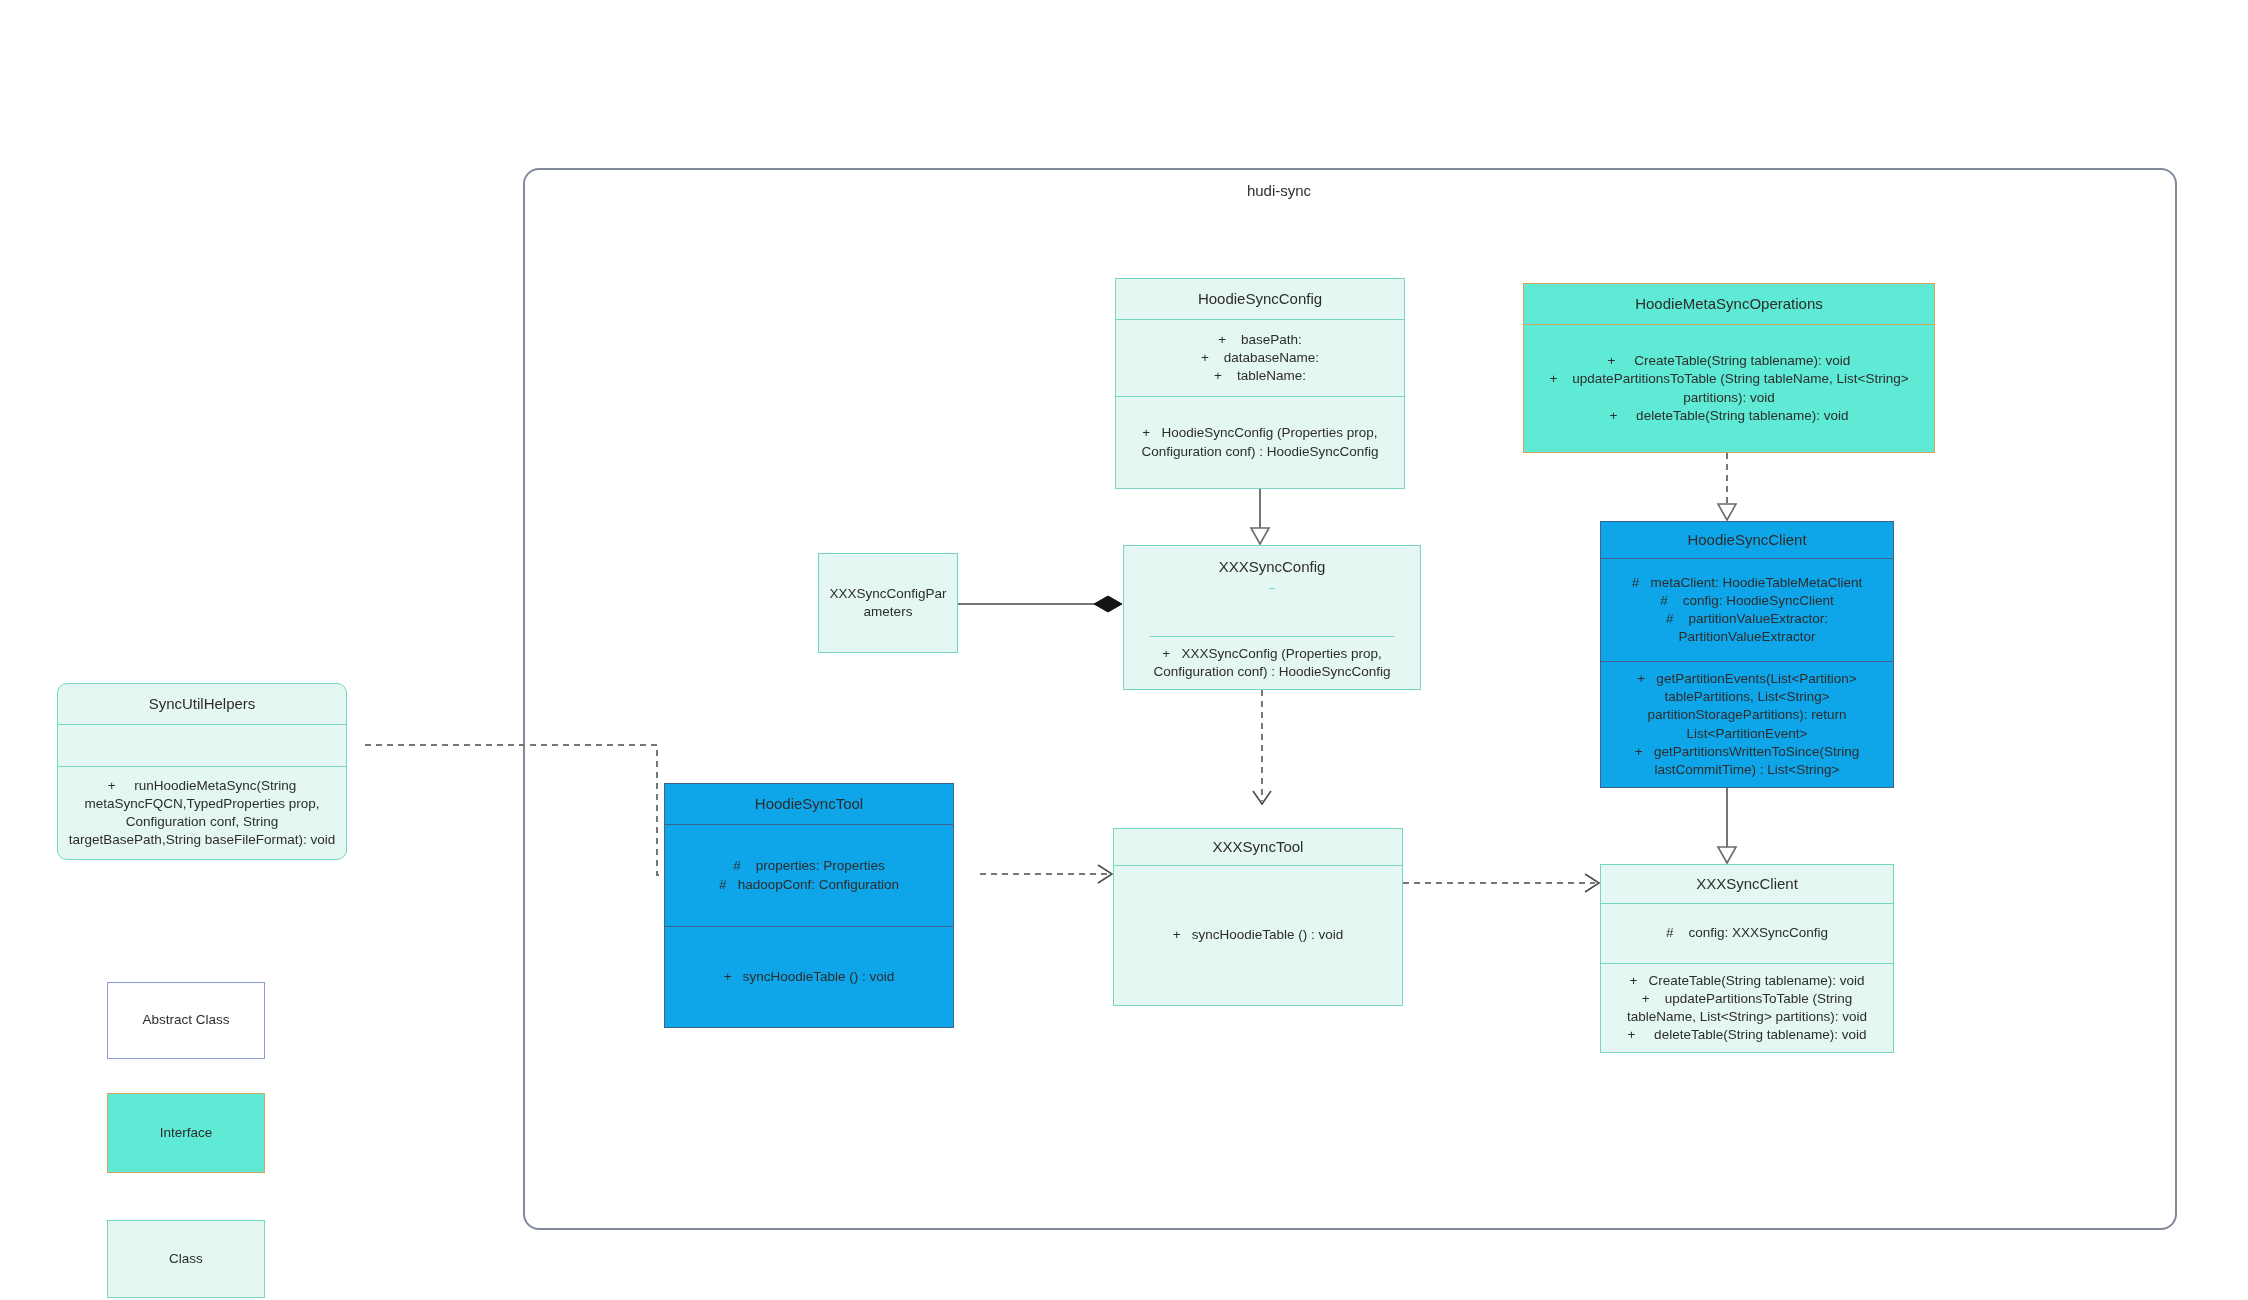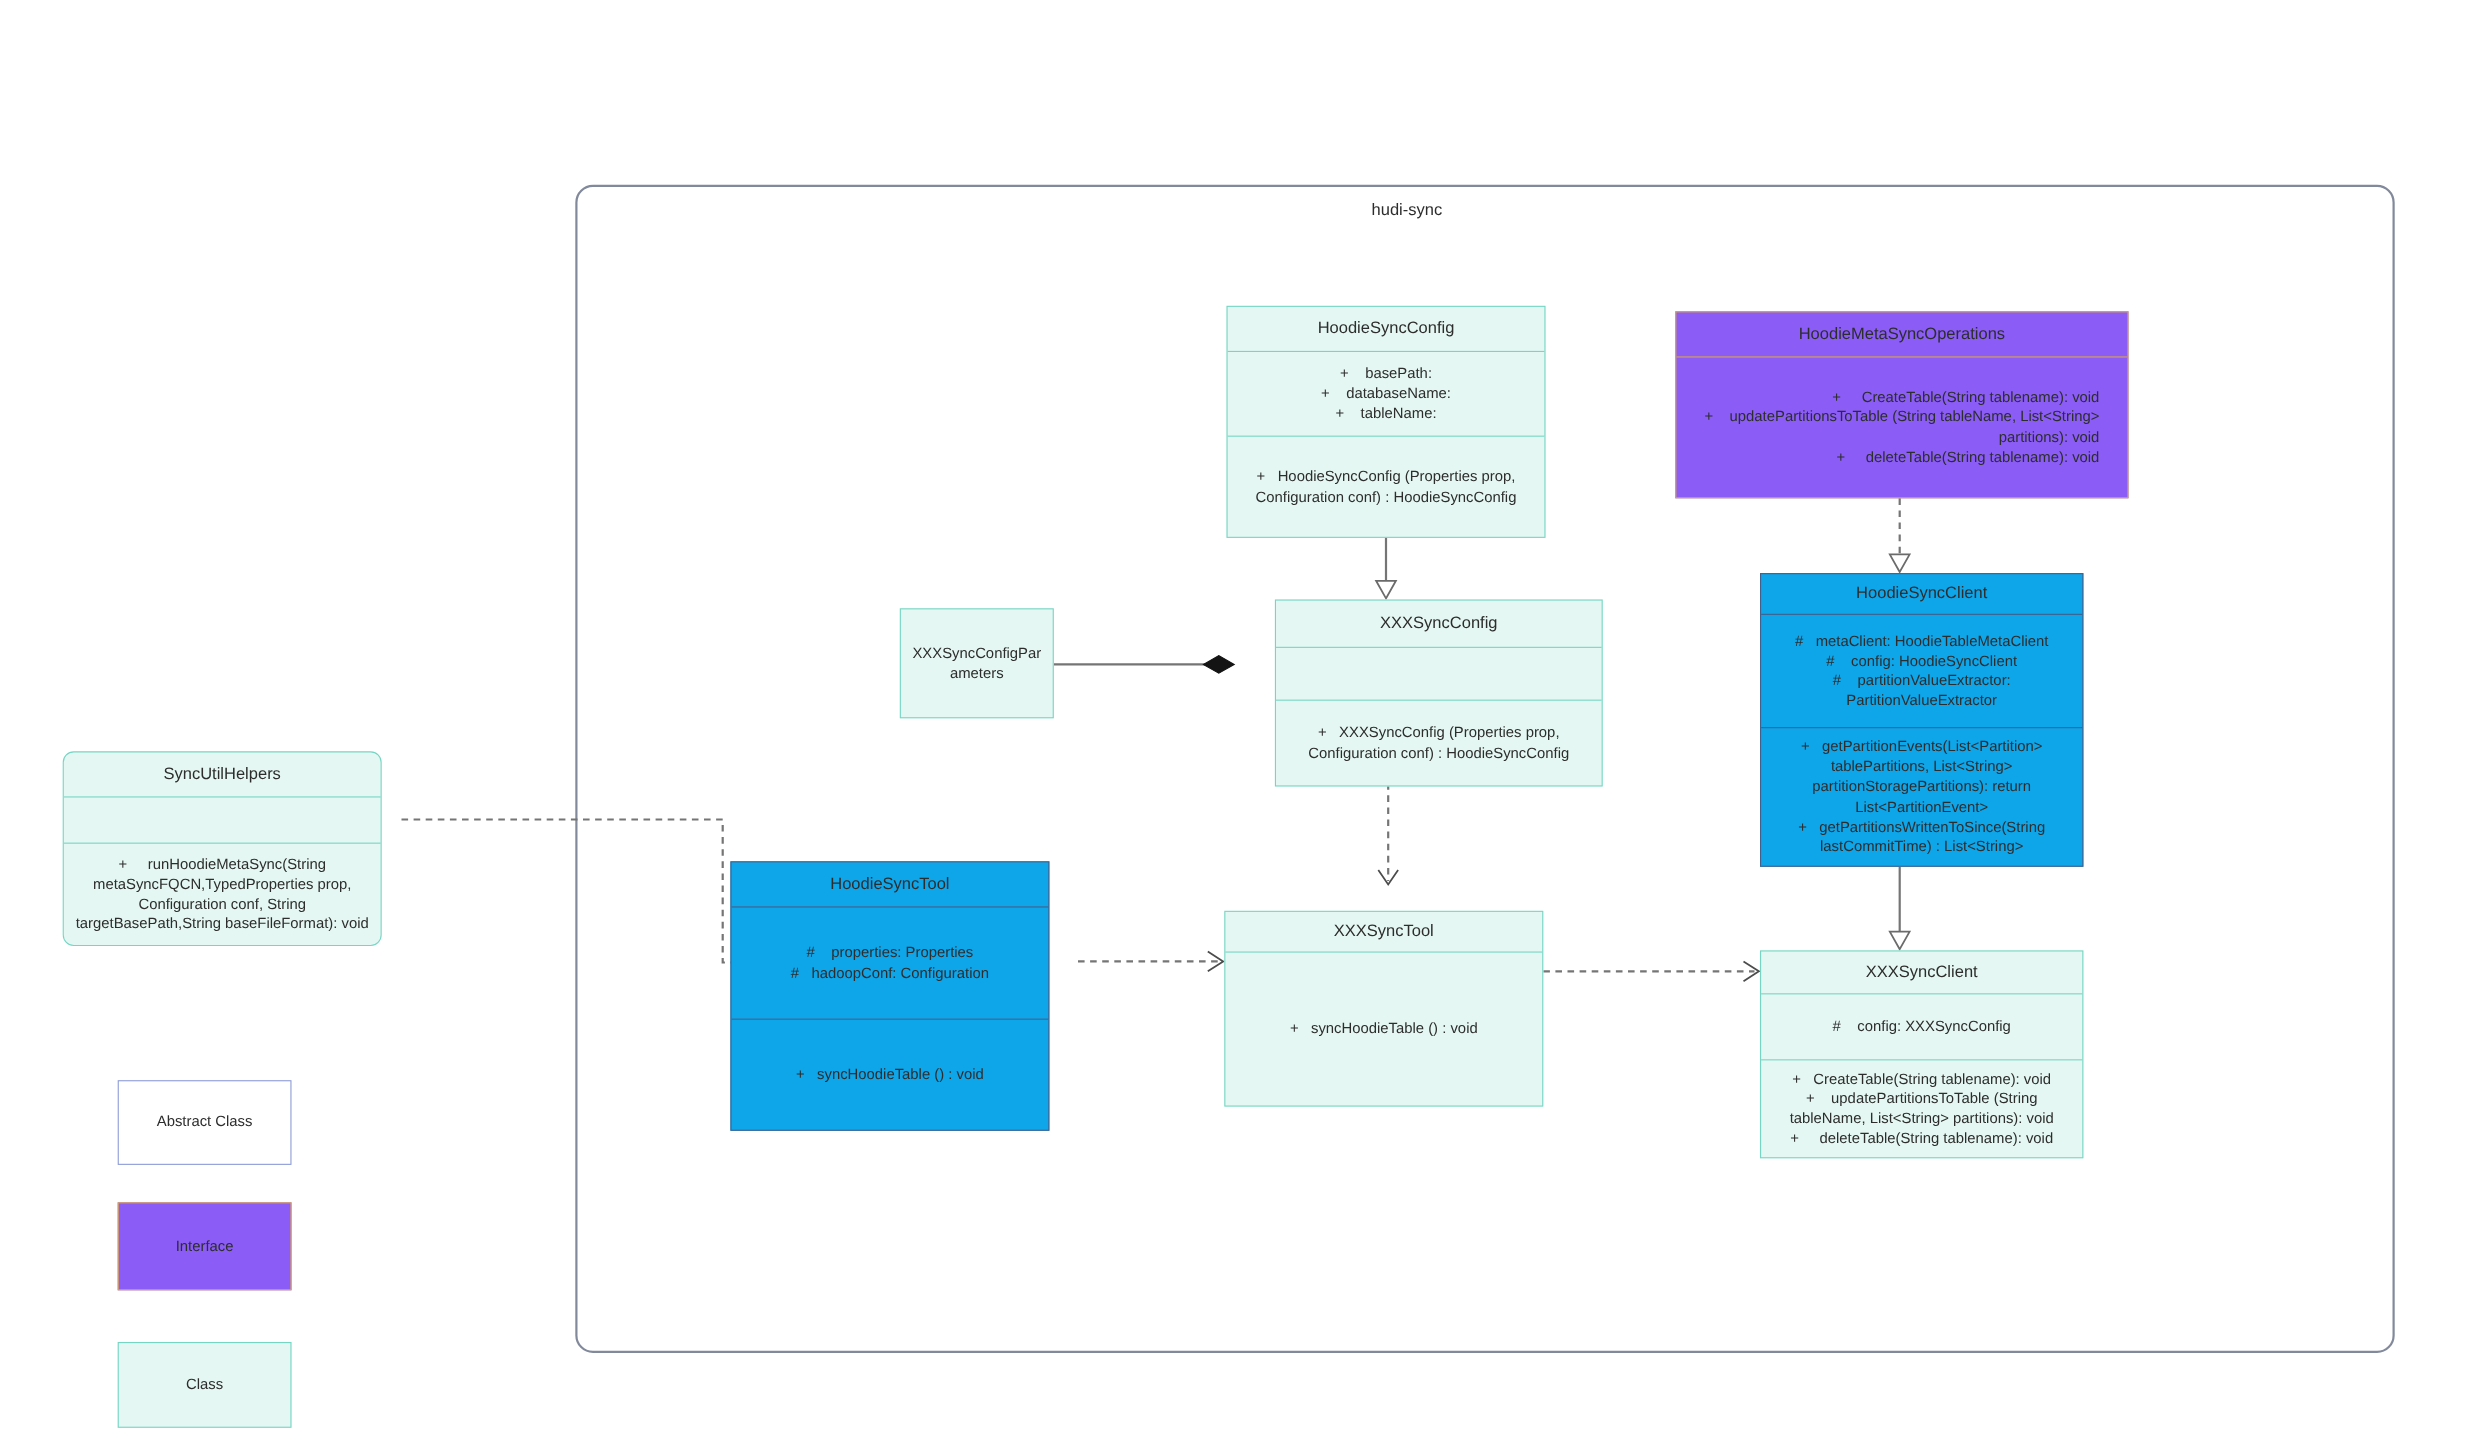--- a/index.html
+++ b/index.html
@@ -48,21 +48,21 @@
     padding: 2px 3px;
     box-sizing: border-box;
     flex: none;
   }
   .uml-box .sec + .sec { border-top: 1.5px solid var(--bc); }
   .uml-box .sec.grow { flex: 1 1 auto; }
   .uml-box .title { font-size: 15px; }
   .box-class { --bc: #76d6c4; background: #e4f7f2; }
   .box-abstract { --bc: #41618e; background: #0ea5e9; }
   .box-abstract-legend { --bc: #8c9cd6; background: #ffffff; }
-  .box-interface { --bc: #d8a258; background: #8b5cf6; text-align: right; }
+  .box-interface { --bc: #d8a258; background: #5eead4; }
   svg.wires {
     position: absolute;
     left: 0; top: 0;
     width: 2248px; height: 1300px;
     pointer-events: none;
   }
   svg.wires line, svg.wires polyline { stroke: #757575; stroke-width: 2; fill: none; }
   svg.wires .dashed { stroke-dasharray: 6 5; }
   svg.wires .tri { fill: #ffffff; stroke: #6b6b6b; stroke-width: 1.6; }
   svg.wires .vee { fill: none; stroke: #4c4c4c; stroke-width: 1.6; }
@@ -134,21 +134,21 @@
 +    updatePartitionsToTable (String tableName, List&lt;String&gt;
 partitions): void
 +     deleteTable(String tablename): void</div>
   </div>
 
   <div class="uml-box box-class" style="left:818px;top:553px;width:140px;height:100px;">
     <div class="sec grow">XXXSyncConfigPar
 ameters</div>
   </div>
 
-  <div class="uml-box box-class" style="left:1159px;top:545px;width:298px;height:170px;">
+  <div class="uml-box box-class" style="left:1123px;top:545px;width:298px;height:145px;align-items:center;">
     <div class="sec title" style="height:42px;">XXXSyncConfig</div>
     <div class="sec" style="height:48px;"></div>
     <div class="sec grow">+   XXXSyncConfig (Properties prop,
 Configuration conf) : HoodieSyncConfig</div>
   </div>
 
   <div class="uml-box box-abstract" style="left:1600px;top:521px;width:294px;height:267px;">
     <div class="sec title" style="height:36px;">HoodieSyncClient</div>
     <div class="sec" style="height:103px;">#   metaClient: HoodieTableMetaClient
 #    config: HoodieSyncClient

